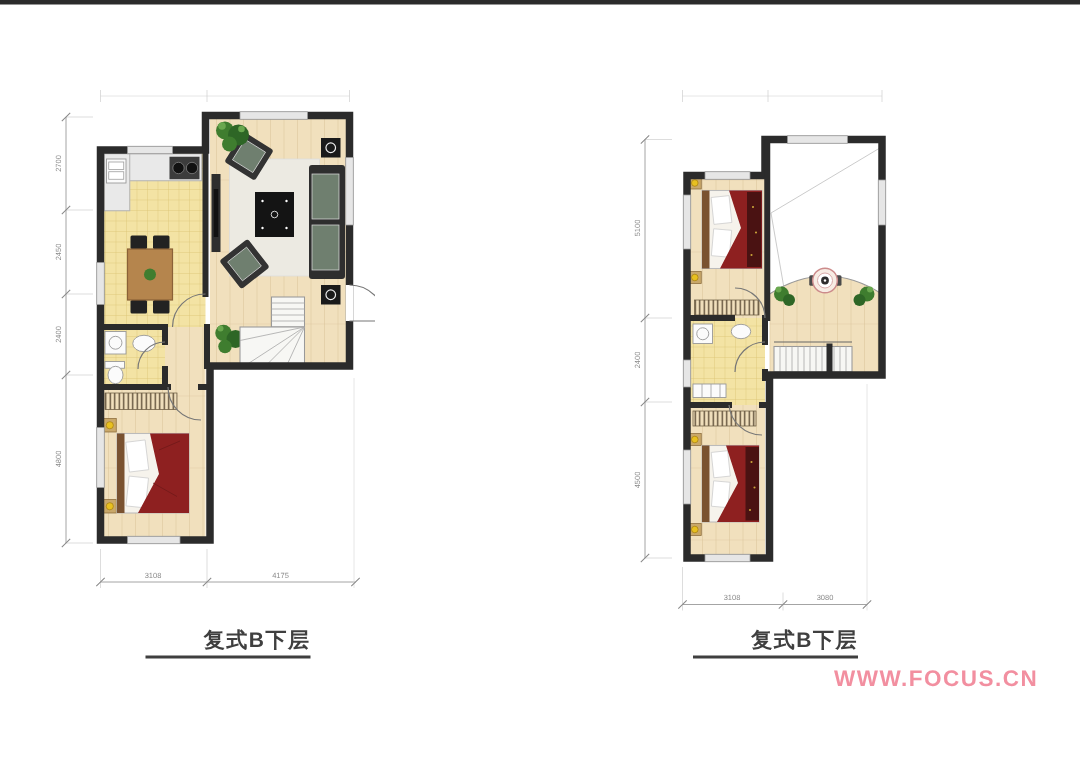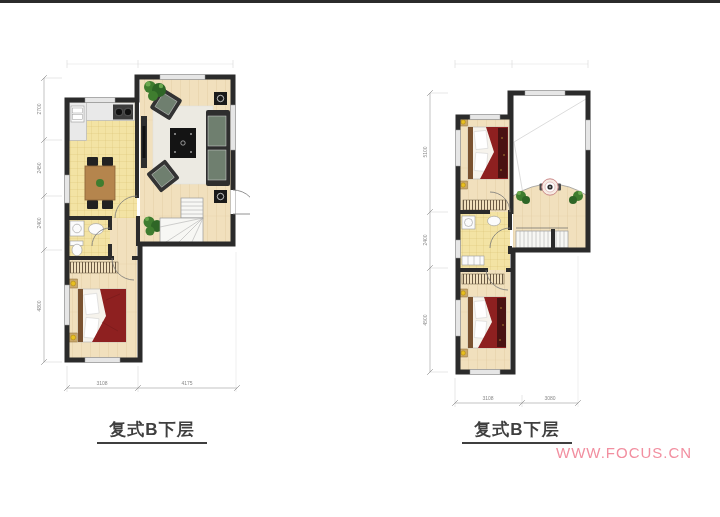--- a/index.html
+++ b/index.html
@@ -33,31 +33,31 @@
   .pillow{fill:#ffffff;stroke:#cccccc;stroke-width:.5;}
   .blanket{fill:var(--blanket);}
   .blanket-fold{stroke:#6e1818;stroke-width:.5;fill:none;}
   .bpat{fill:var(--blanket-dark);}
   .nstand{fill:var(--nightstand);stroke:#8a6a3a;stroke-width:.5;}
   .lamp{fill:var(--lamp);stroke:#a88010;stroke-width:.5;}
   .p1{fill:var(--plant);} .p2{fill:var(--plant-dark);} .p3{fill:var(--plant-light);}
   .hatchline{stroke:#5a4a35;stroke-width:.9;}
   
   .plan-title{
-    position:absolute;width:110px;text-align:center;
-    font-size:17px;font-weight:600;color:var(--label);
+    position:absolute;width:110px;text-align:right;
+    font-size:14px;font-weight:600;color:var(--label);
     border-bottom:2px solid var(--label);padding-bottom:1px;letter-spacing:1px;
   }
   
   .watermark{position:absolute;left:556px;top:441px;width:160px;}
   .wm-row{display:flex;align-items:flex-end;}
   .wm-gray{font-size:34px;font-weight:700;color:var(--wm-gray);line-height:1;letter-spacing:1px;}
   .wm-line{fill:none;stroke:var(--wm-red);stroke-width:3.2;opacity:.85;}
   .wm-char{font:bold 27px "Liberation Sans",sans-serif;fill:var(--wm-red);letter-spacing:3px;}
-  .wm-url{font-size:15px;font-weight:400;color:var(--wm-url);letter-spacing:1px;margin-top:3px;}
+  .wm-url{font-size:15px;font-weight:700;color:var(--wm-url);letter-spacing:1px;margin-top:3px;}
 </style>
 </head>
 <body style="background: rgb(255, 255, 255);">
 
 <div class="top-border"></div>
 
 <svg class="plan" style="left:35px;top:55px" width="215" height="345" viewBox="35 55 215 345">
   <defs>
     <pattern id="woodA" width="9" height="48" patternUnits="userSpaceOnUse">
       <rect width="9" height="48" style="fill:var(--wood)"></rect>

